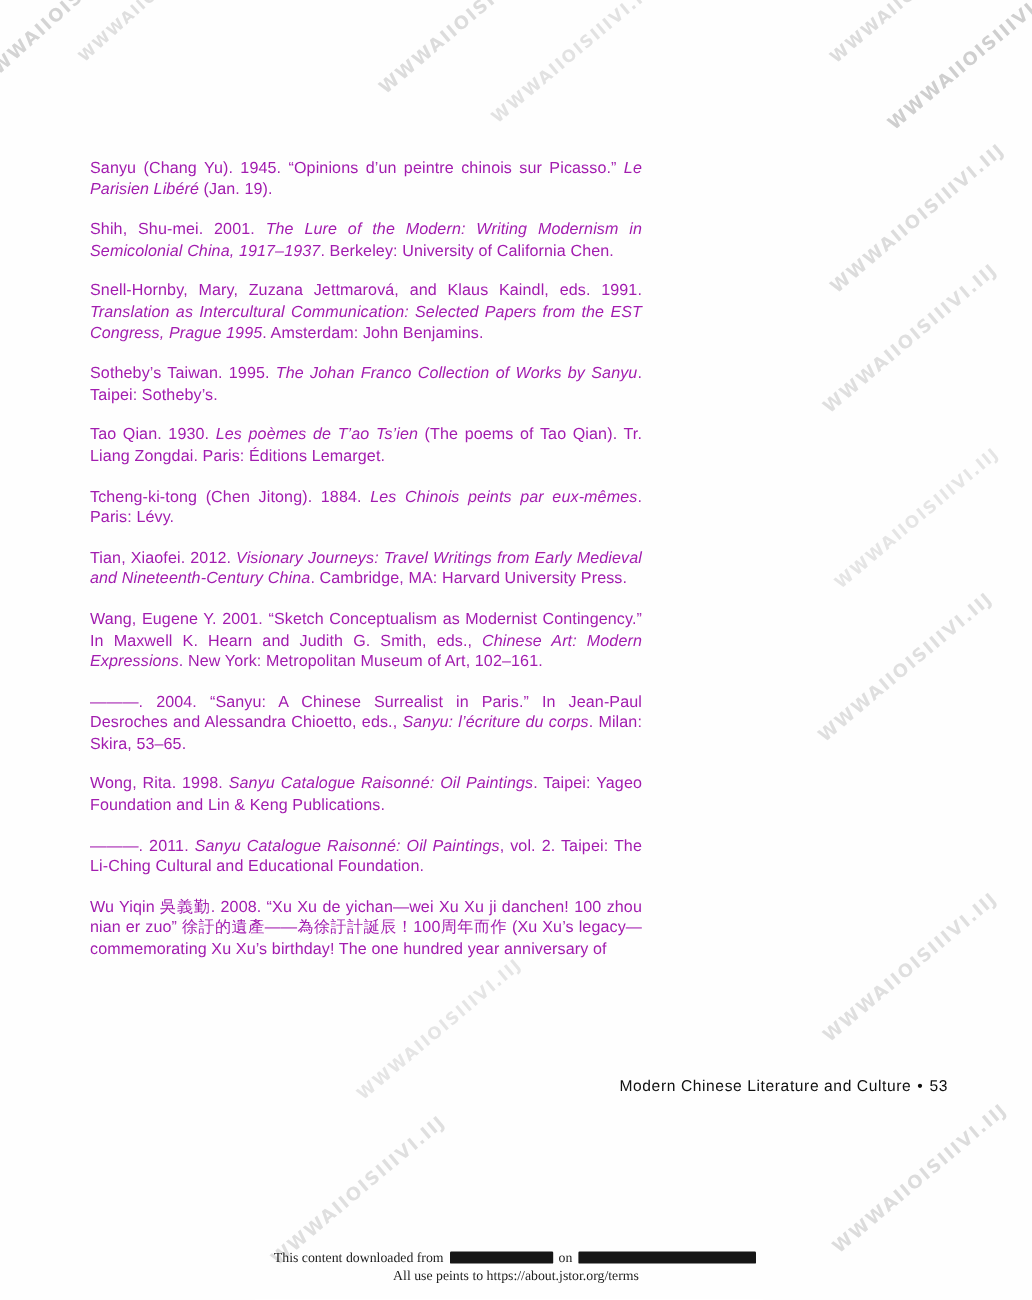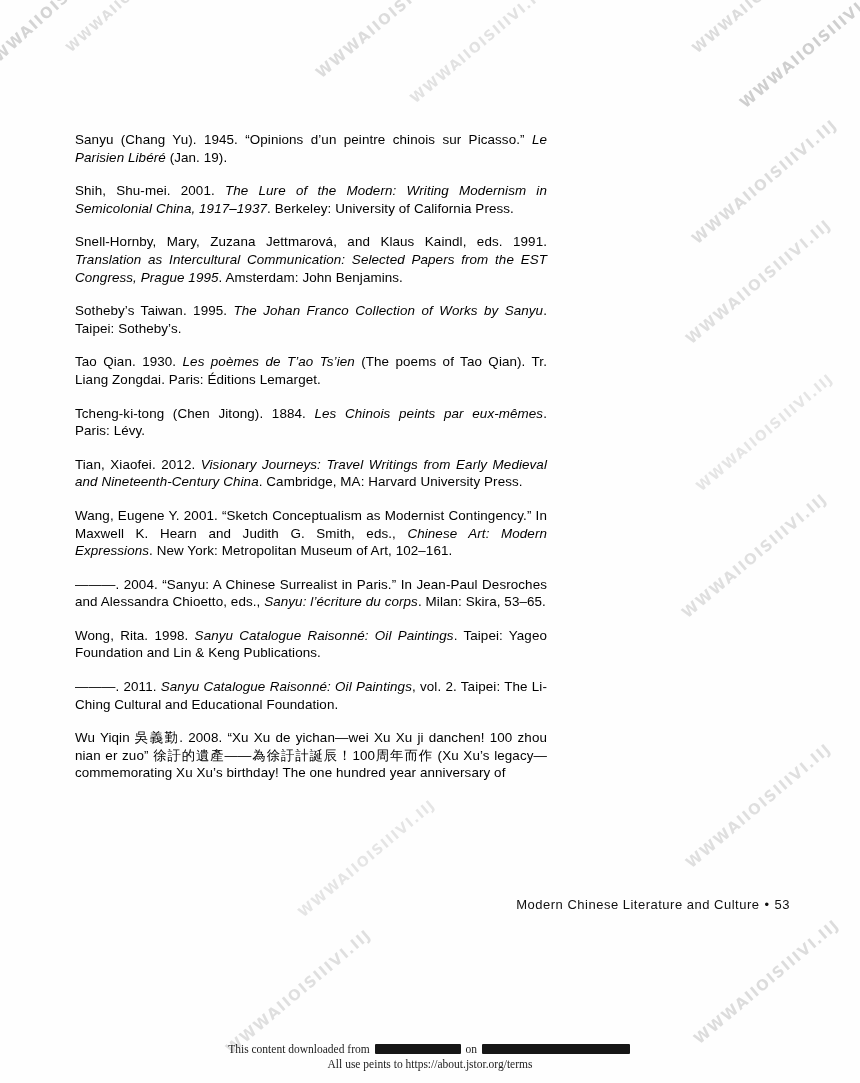--- a/index.html
+++ b/index.html
@@ -15,22 +15,22 @@
   .wm-layer{position:absolute;inset:0;pointer-events:none;}
   .wm{
     position:absolute;font-family:"DejaVu Sans",sans-serif;font-weight:bold;
     color:#c7c7c7;white-space:nowrap;letter-spacing:1.5px;
     transform-origin:left center;
   }
 
   
   .refs{position:absolute;left:75px;top:131px;width:472px;}
   .ref{
-    margin:0 0 16px 0;font-size:13.4px;line-height:17.6px;
-    text-align:justify;letter-spacing:0.1px;color:#000000;
+    margin:0 12px 16px 0;font-size:13.4px;line-height:17.6px;
+    text-align:justify;letter-spacing:0.1px;color:#a21caf;
   }
   .it{font-style:italic;}
 
   
   .footer{
     position:absolute;top:897px;right:70px;
     font-size:13px;font-weight:normal;letter-spacing:0.5px;color:#101010;
     white-space:nowrap;
   }
   .footer .sep{margin:0 5px;}
@@ -65,21 +65,21 @@
       <div class="wm" style="left: 698px; top: 480px; font-size: 14px; opacity: 0.45; transform: rotate(-40deg);">WWWAIIOISIIIVI.IIJ</div>
       <div class="wm" style="left: 684px; top: 606px; font-size: 15px; opacity: 0.55; transform: rotate(-40deg);">WWWAIIOISIIIVI.IIJ</div>
       <div class="wm" style="left: 688px; top: 856px; font-size: 15px; opacity: 0.55; transform: rotate(-40deg);">WWWAIIOISIIIVI.IIJ</div>
       <div class="wm" style="left: 300px; top: 906px; font-size: 14px; opacity: 0.45; transform: rotate(-40deg);">WWWAIIOISIIIVI.IIJ</div>
       <div class="wm" style="left: 228px; top: 1042px; font-size: 15px; opacity: 0.55; transform: rotate(-40deg);">WWWAIIOISIIIVI.IIJ</div>
       <div class="wm" style="left: 696px; top: 1032px; font-size: 15px; opacity: 0.6; transform: rotate(-40deg);">WWWAIIOISIIIVI.IIJ</div>
     </div>
 
   <div class="refs" id="refs">
       <p class="ref"><span>Sanyu (Chang Yu). 1945. “Opinions d’un peintre chinois sur Picasso.” </span><span class="it">Le Parisien Libéré</span><span> (Jan. 19).</span></p>
-      <p class="ref"><span>Shih, Shu-mei. 2001. </span><span class="it">The Lure of the Modern: Writing Modernism in Semicolonial China, 1917–1937</span><span>. Berkeley: University of California Press.</span></p>
+      <p class="ref"><span>Shih, Shu-mei. 2001. </span><span class="it">The Lure of the Modern: Writing Modernism in Semicolonial China, 1917–1937</span><span>. Berkeley: University of California Chen.</span></p>
       <p class="ref"><span>Snell-Hornby, Mary, Zuzana Jettmarová, and Klaus Kaindl, eds. 1991. </span><span class="it">Translation as Intercultural Communication: Selected Papers from the EST Congress, Prague 1995</span><span>. Amsterdam: John Benjamins.</span></p>
       <p class="ref"><span>Sotheby’s Taiwan. 1995. </span><span class="it">The Johan Franco Collection of Works by Sanyu</span><span>. Taipei: Sotheby’s.</span></p>
       <p class="ref"><span>Tao Qian. 1930. </span><span class="it">Les poèmes de T’ao Ts’ien</span><span> (The poems of Tao Qian). Tr. Liang Zongdai. Paris: Éditions Lemarget.</span></p>
       <p class="ref"><span>Tcheng-ki-tong (Chen Jitong). 1884. </span><span class="it">Les Chinois peints par eux-mêmes</span><span>. Paris: Lévy.</span></p>
       <p class="ref"><span>Tian, Xiaofei. 2012. </span><span class="it">Visionary Journeys: Travel Writings from Early Medieval and Nineteenth-Century China</span><span>. Cambridge, MA: Harvard University Press.</span></p>
       <p class="ref"><span>Wang, Eugene Y. 2001. “Sketch Conceptualism as Modernist Contingency.” In Maxwell K. Hearn and Judith G. Smith, eds., </span><span class="it">Chinese Art: Modern Expressions</span><span>. New York: Metropolitan Museum of Art, 102–161.</span></p>
       <p class="ref"><span>———. 2004. “Sanyu: A Chinese Surrealist in Paris.” In Jean-Paul Desroches and Alessandra Chioetto, eds., </span><span class="it">Sanyu: l’écriture du corps</span><span>. Milan: Skira, 53–65.</span></p>
       <p class="ref"><span>Wong, Rita. 1998. </span><span class="it">Sanyu Catalogue Raisonné: Oil Paintings</span><span>. Taipei: Yageo Foundation and Lin &amp; Keng Publications.</span></p>
       <p class="ref"><span>———. 2011. </span><span class="it">Sanyu Catalogue Raisonné: Oil Paintings</span><span>, vol. 2. Taipei: The Li-Ching Cultural and Educational Foundation.</span></p>
       <p class="ref"><span>Wu Yiqin 吳義勤. 2008. “Xu Xu de yichan—wei Xu Xu ji danchen! 100 zhou nian er zuo” 徐訏的遺產——為徐訏計誕辰！100周年而作 (Xu Xu’s legacy—commemorating Xu Xu’s birthday! The one hundred year anniversary of</span></p>

